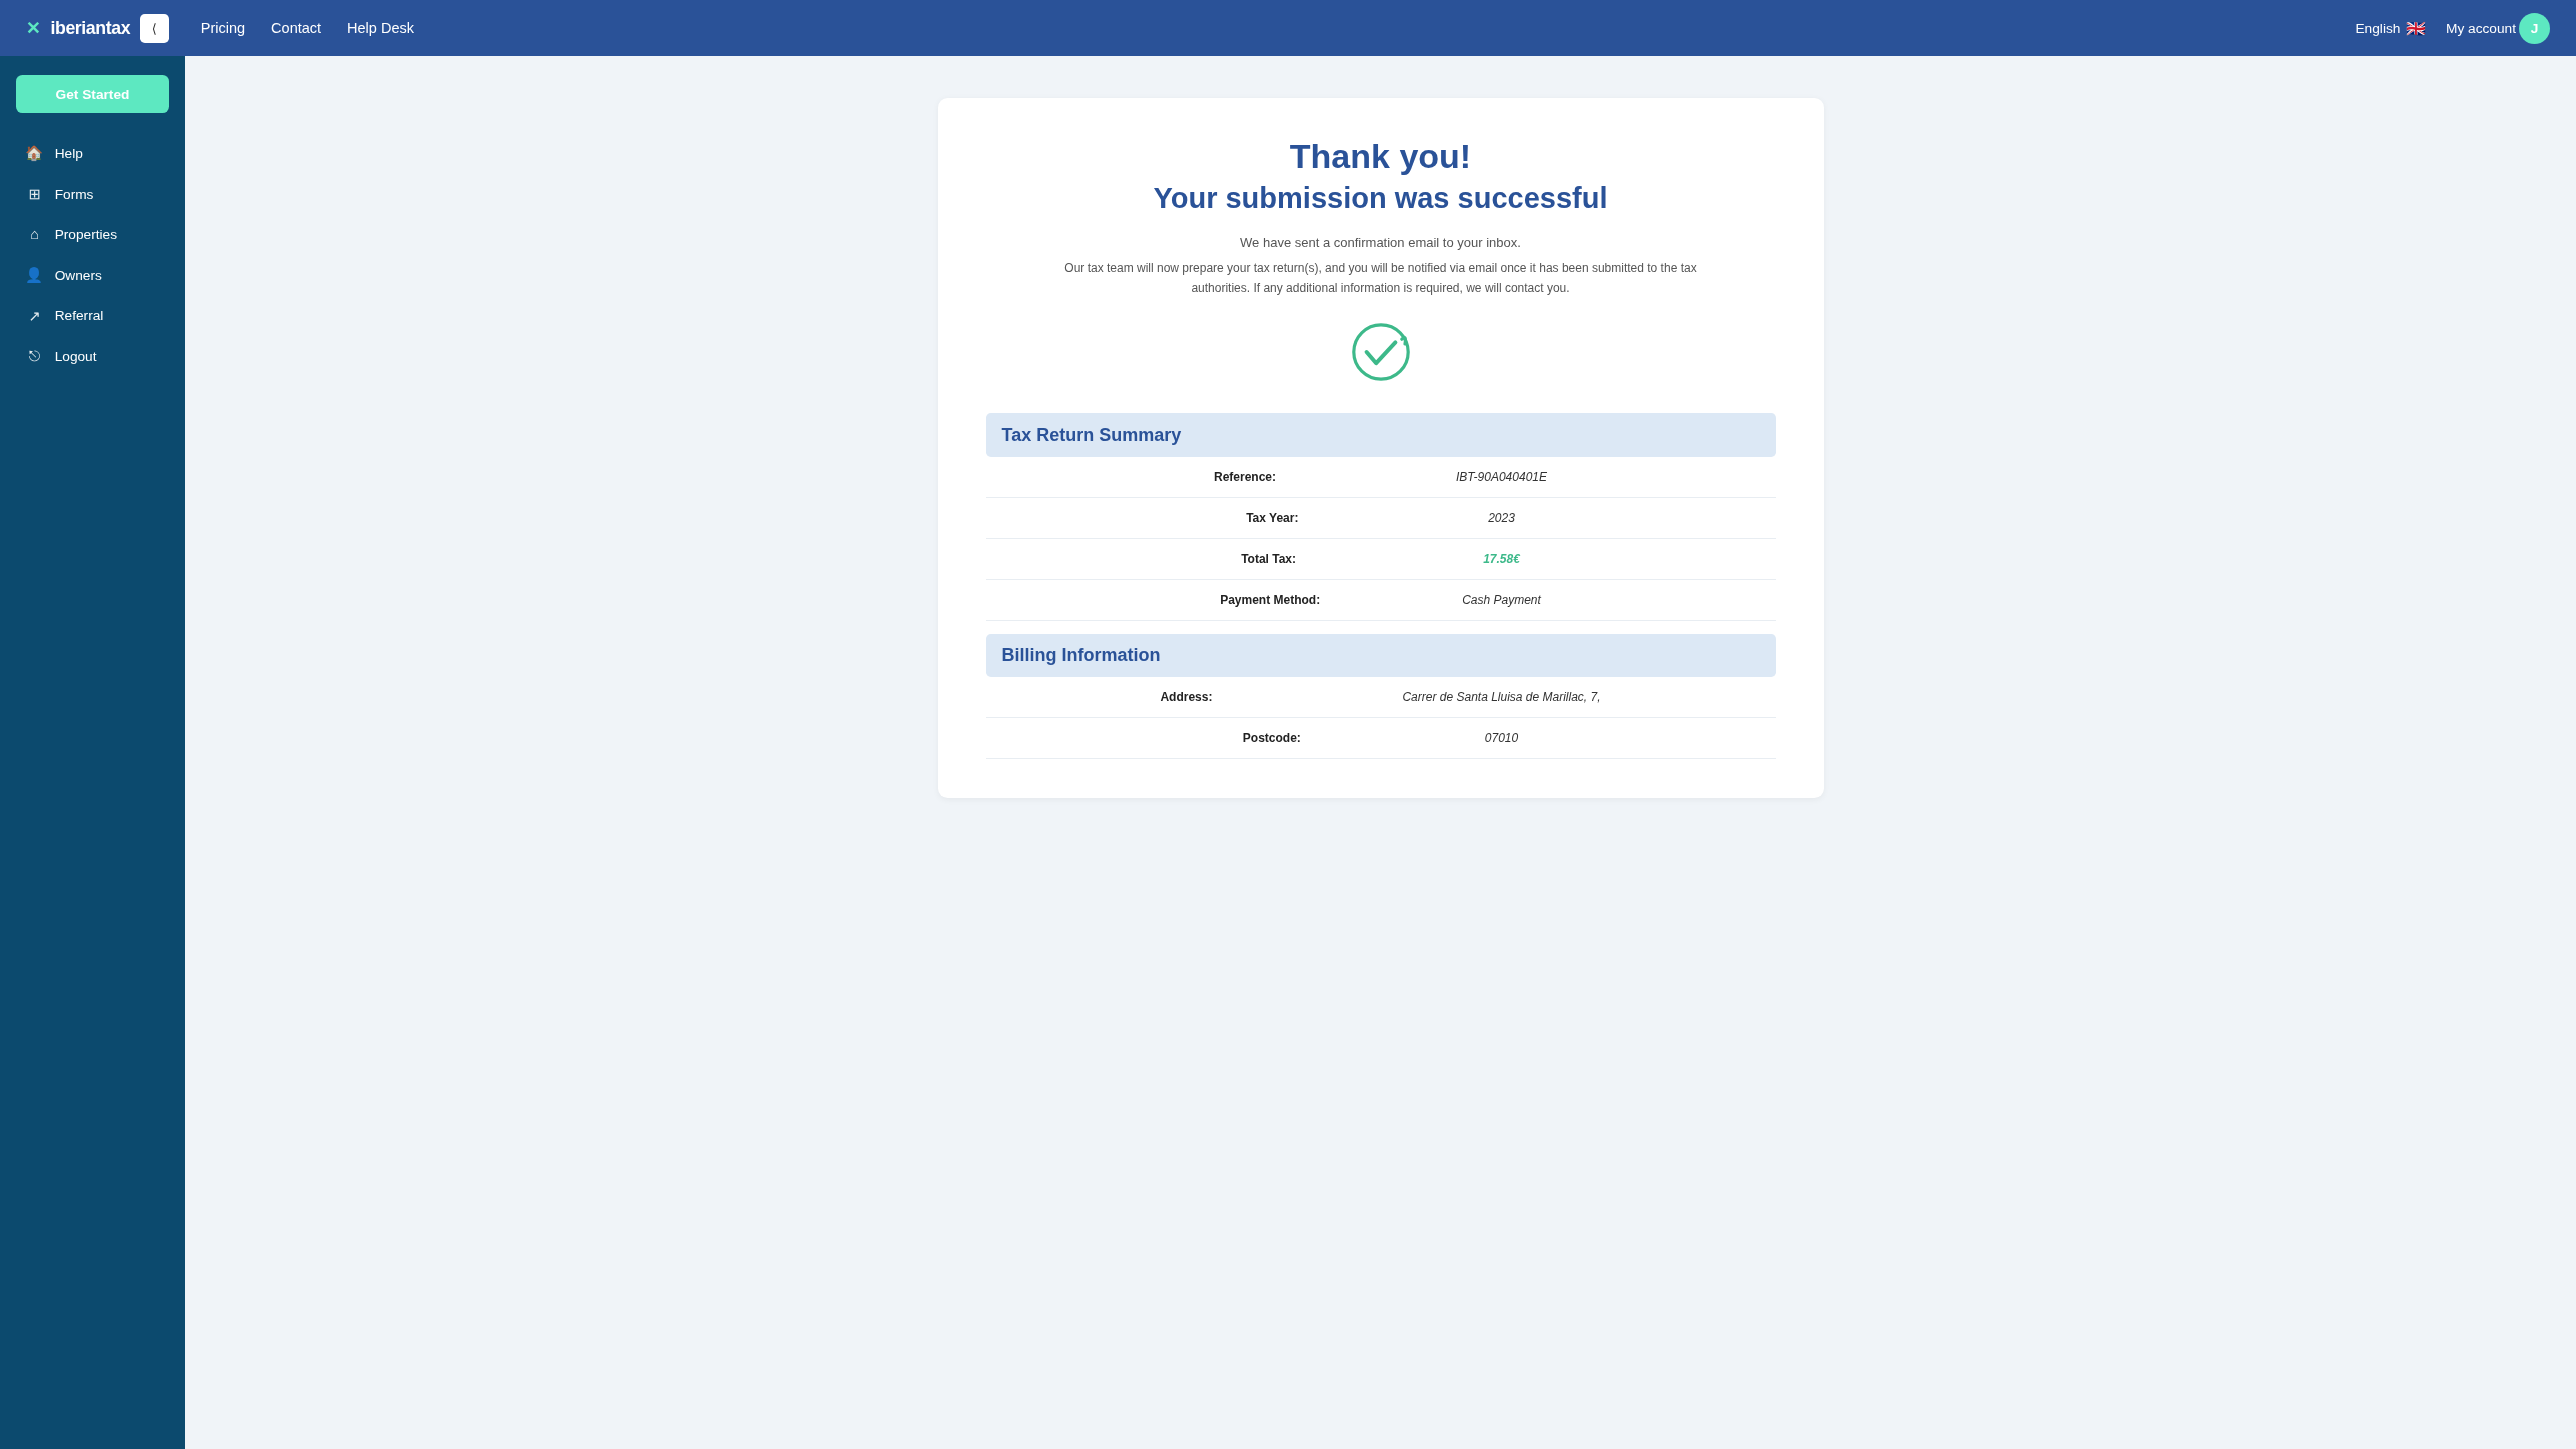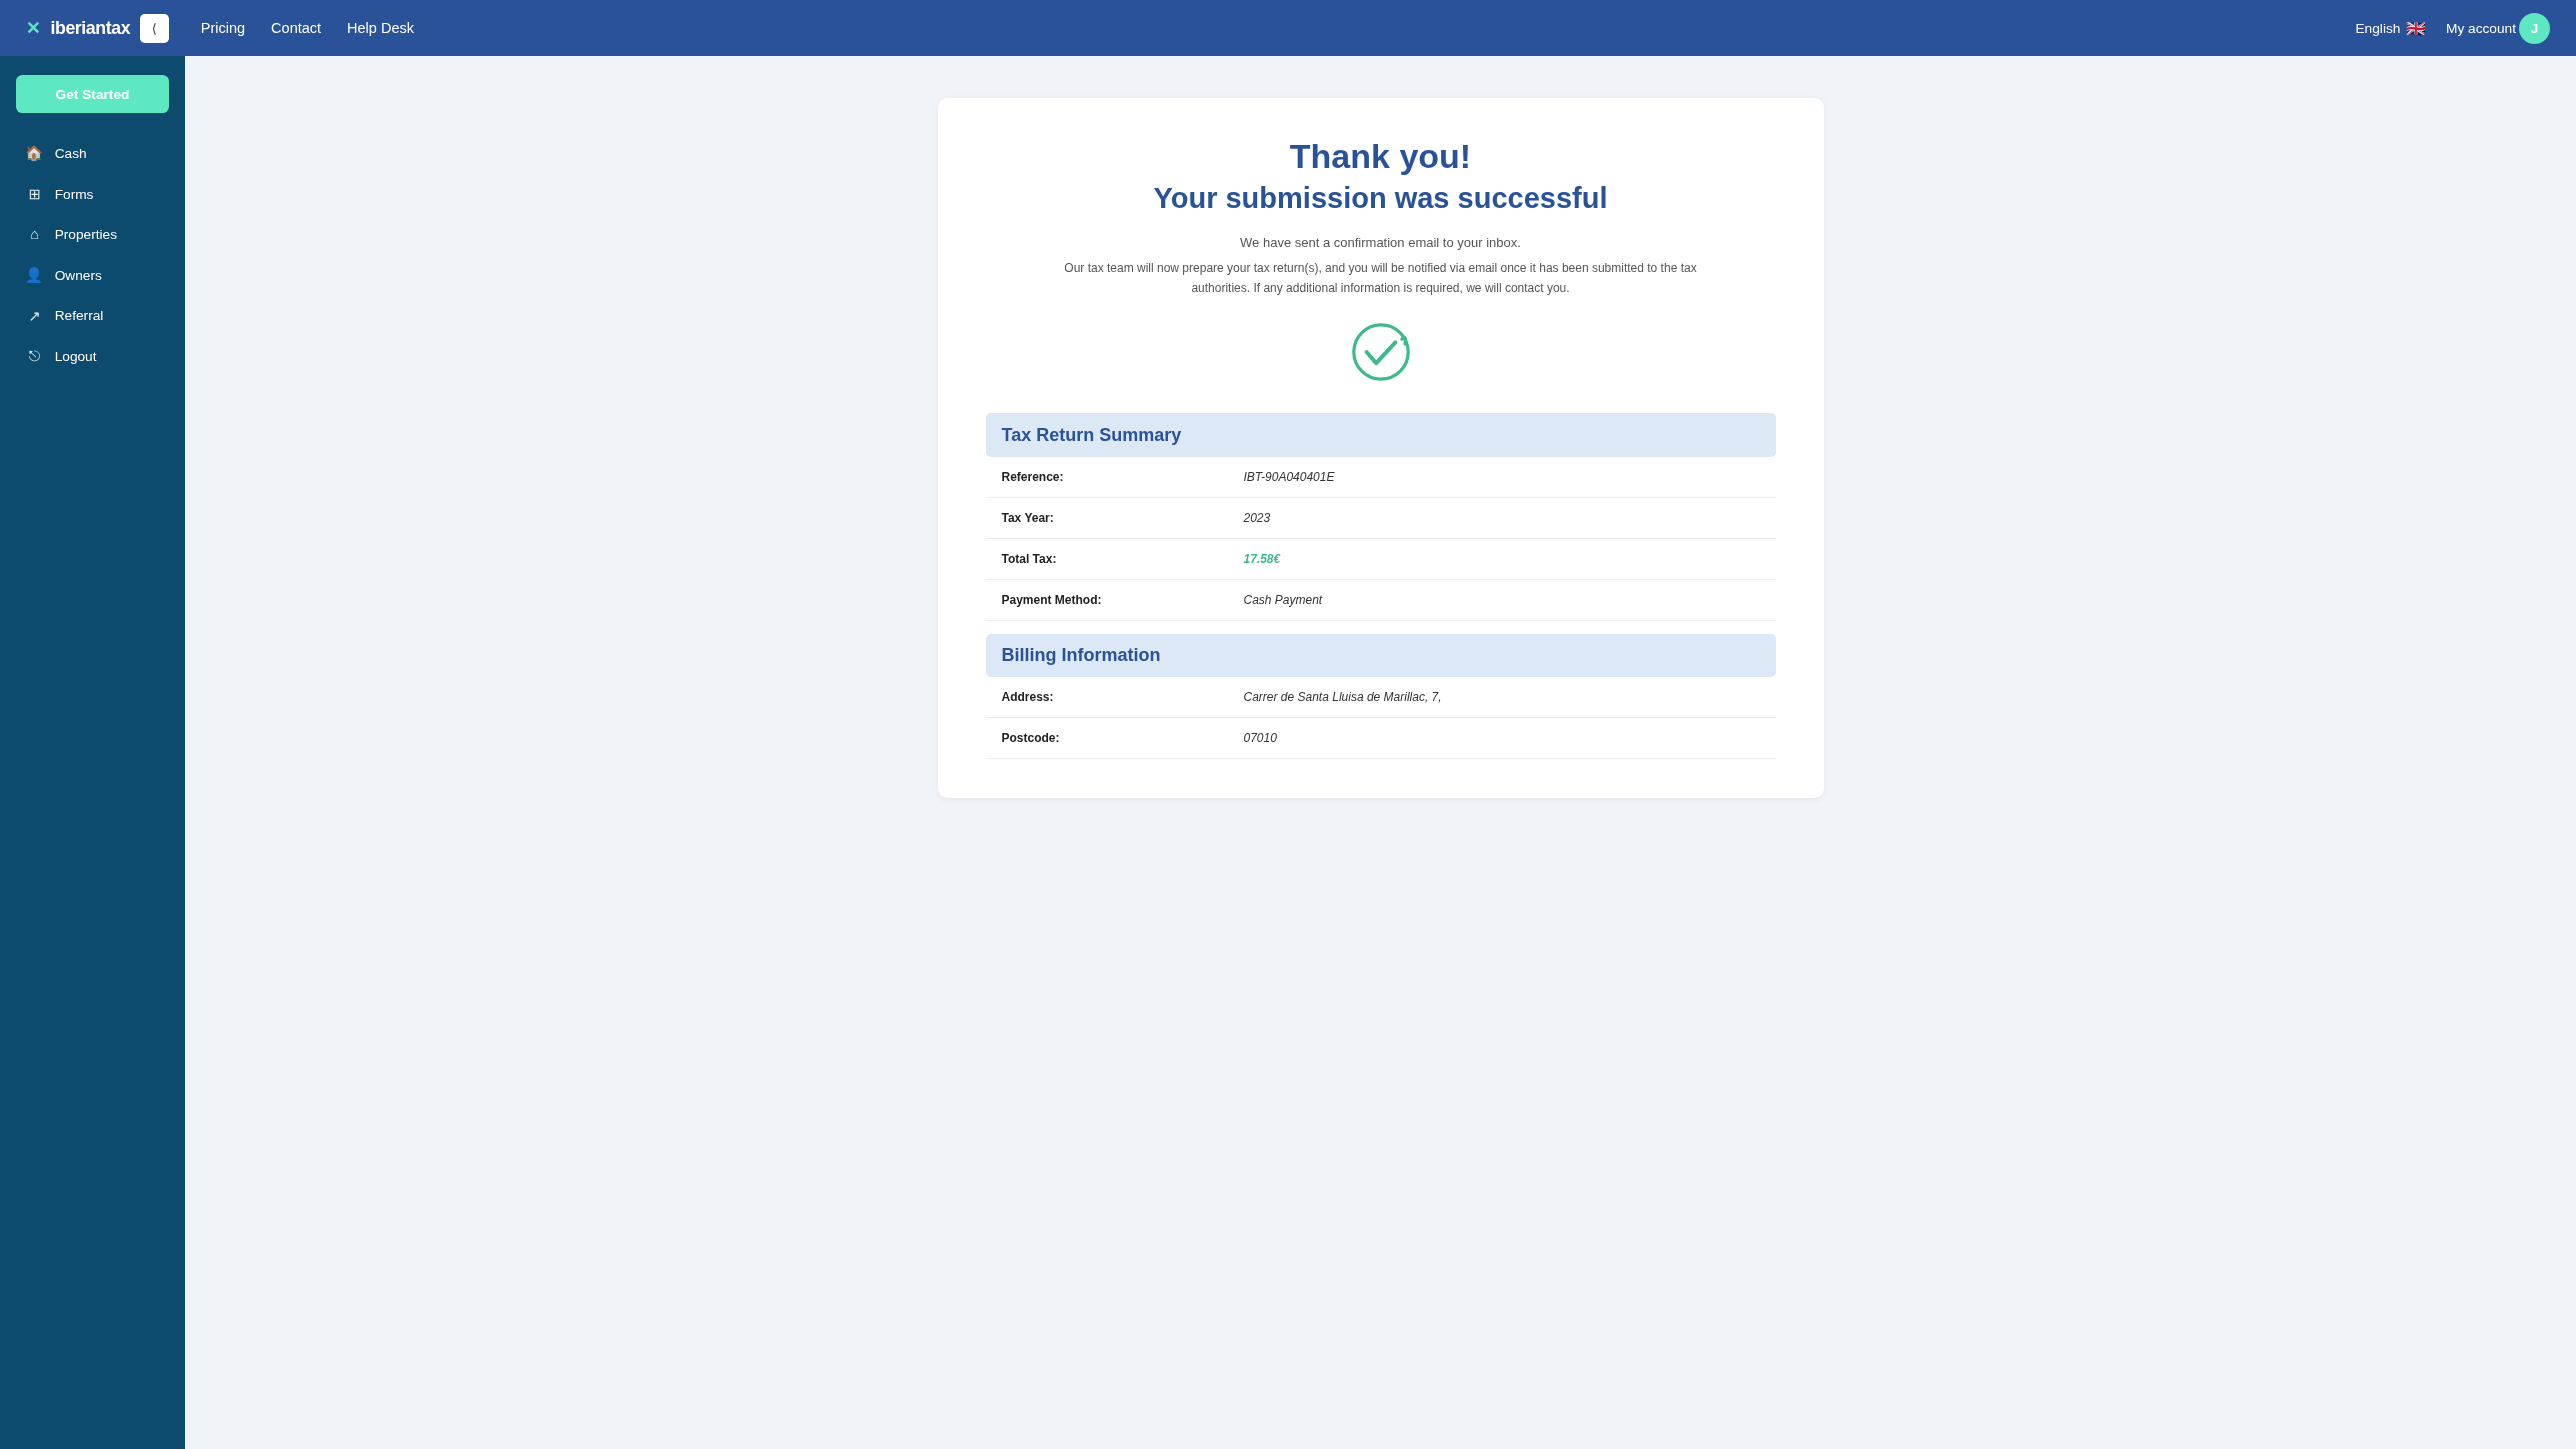--- a/index.html
+++ b/index.html
@@ -214,20 +214,21 @@
       font-size: 18px;
       font-weight: 600;
       color: #2a5298;
       margin-bottom: 0;
     }
     .summary-row {
       display: flex;
       align-items: center;
       border-bottom: 0.8px solid #e8edf2;
       padding: 13px 16px;
+      justify-content: center;
     }
     .row-label {
       font-weight: 700;
       color: #222;
       font-size: 12px;
       width: 242px;
       min-width: 242px;
     }
     .row-value {
       color: #333;
@@ -265,21 +266,21 @@
   </div>
 </nav>
 
 <div class="app-body">
 
   <aside class="sidebar">
     <button class="get-started-btn">Get Started</button>
     <ul class="sidebar-nav">
       <li class="sidebar-item">
         <span class="sidebar-icon">🏠</span>
-        <span>Cash</span>
+        <span>Help</span>
       </li>
       <li class="sidebar-item">
         <span class="sidebar-icon">⊞</span>
         <span>Forms</span>
       </li>
       <li class="sidebar-item">
         <span class="sidebar-icon">⌂</span>
         <span>Properties</span>
       </li>
       <li class="sidebar-item">

